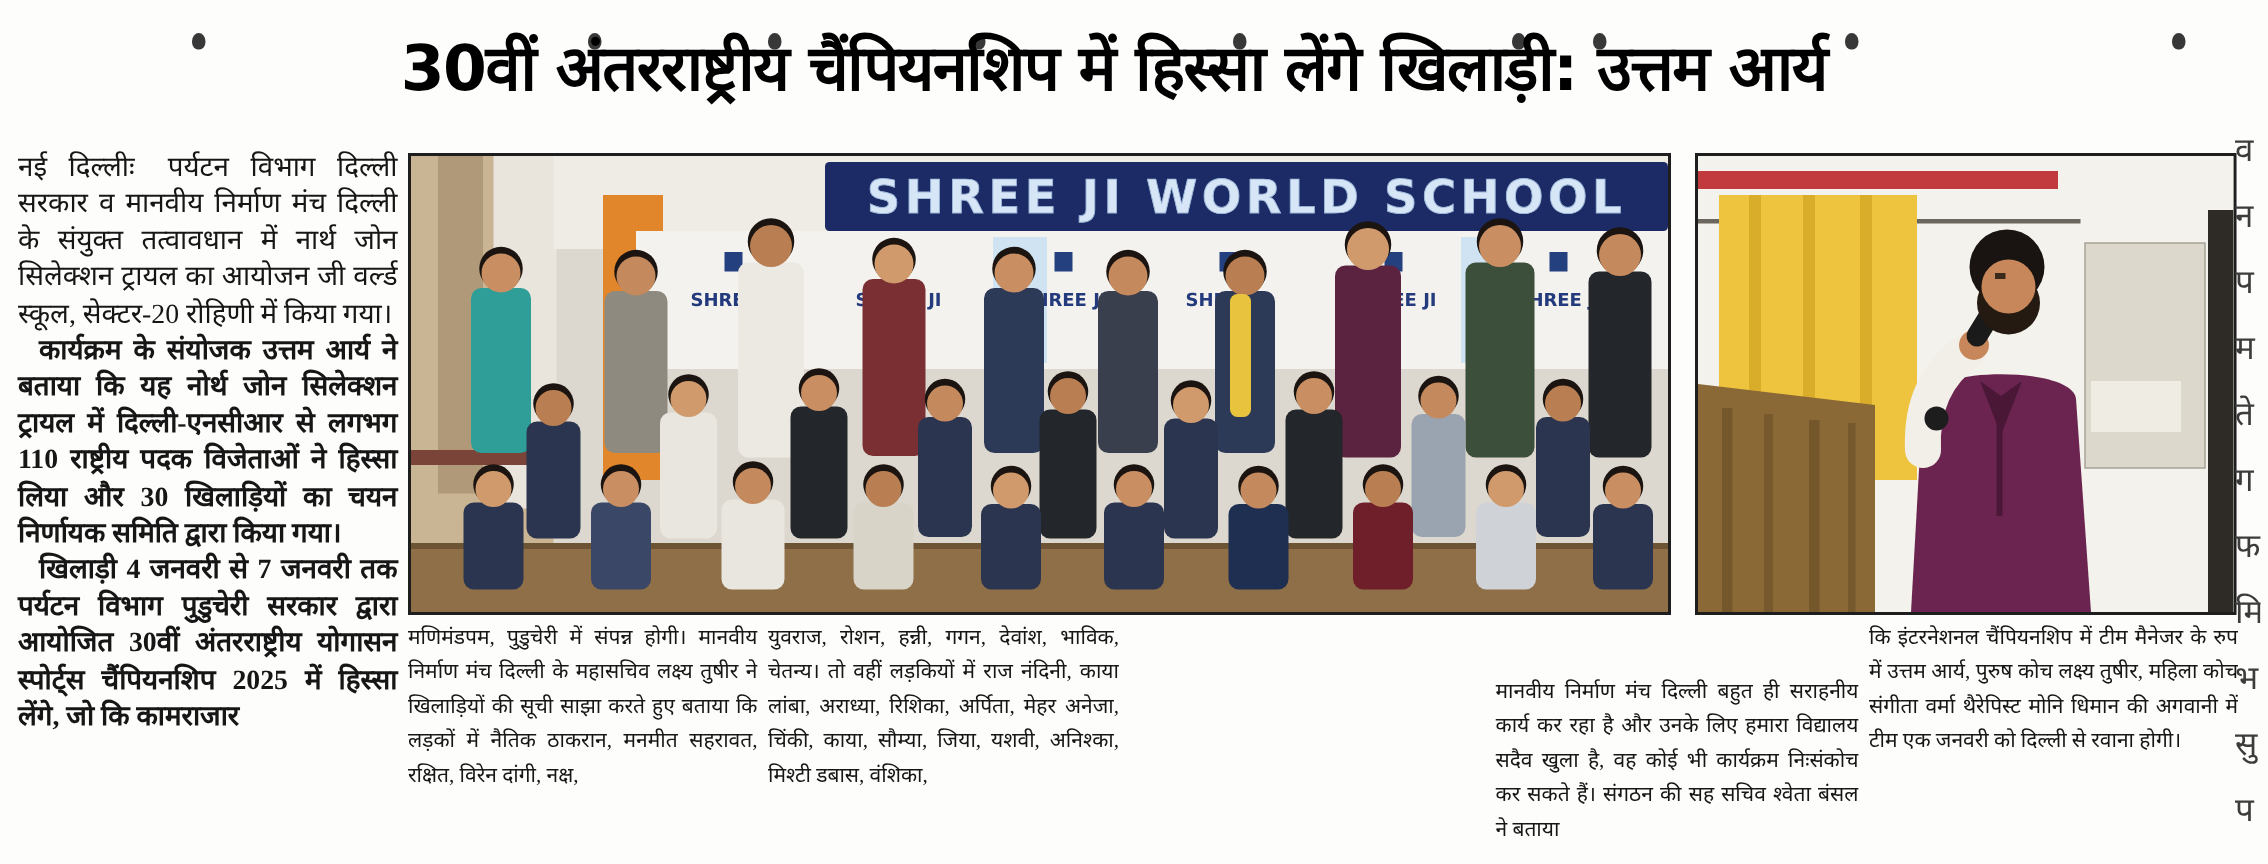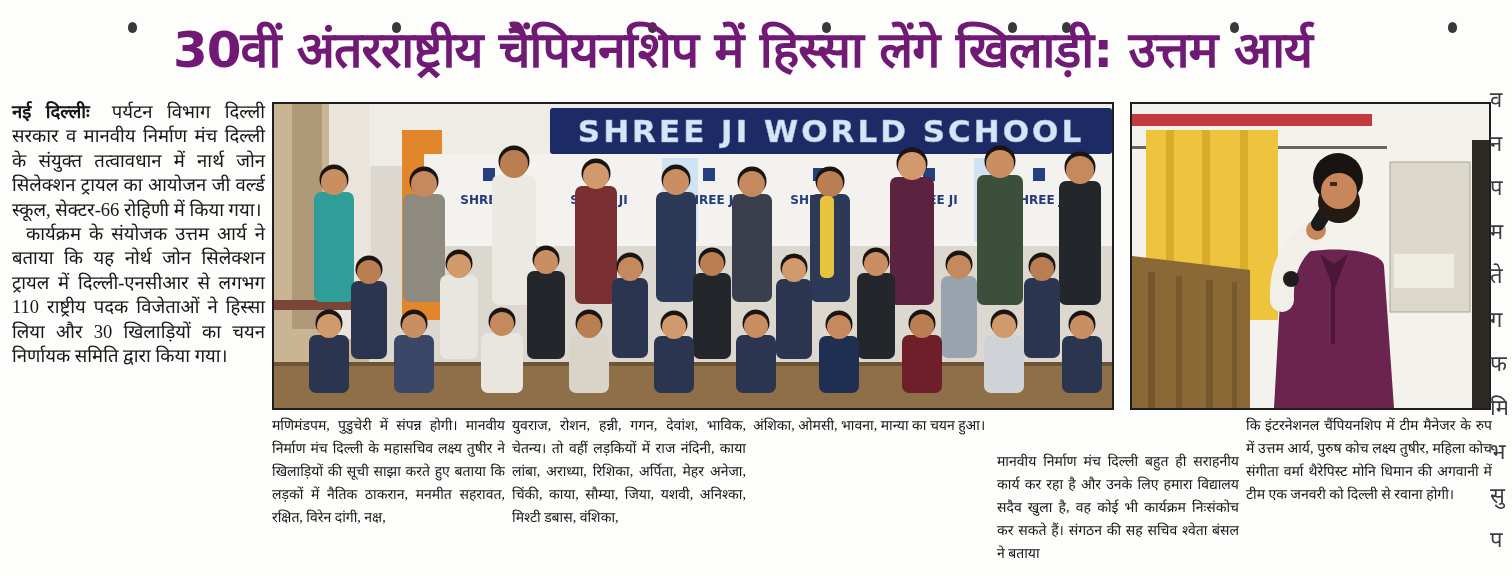--- a/index.html
+++ b/index.html
@@ -9,33 +9,33 @@
     font-family:"Liberation Serif", serif;
     color:#161616;
   }
   
   #top-strip{position:absolute;left:0;top:0;width:1512px;height:34px;}
   .blob{position:absolute;top:22px;width:9px;height:11px;background:#1d1d1d;border-radius:50% 50% 45% 45%;opacity:.88;}
   
   .headline{
     position:absolute;left:30px;top:22px;width:1425px;
     font-family:"DejaVu Sans", sans-serif;
-    font-weight:bold;font-size:50px;line-height:1.15;
-    color:#701a75;text-align:center;white-space:nowrap;
+    font-weight:bold;font-size:42px;line-height:1.15;
+    color:#000000;text-align:center;white-space:nowrap;
     letter-spacing:-1px;
   }
   
   .left-col{
     position:absolute;left:12px;top:100px;width:253px;
     font-size:18.5px;line-height:24.4px;text-align:justify;
   }
   .left-col p{margin:0;}
   .byline{font-weight:bold;font-size:19px;margin:0 0 2px 0;}
-  .dateline{font-weight:bold;margin-right:22px;}
-  .indent{text-indent:14px;}
+  .dateline{font-weight:normal;margin-right:22px;}
+  .indent{text-indent:14px;font-weight:bold;}
   
   .photo{position:absolute;border:2px solid #1e1e1e;background:#e8e5de;box-sizing:border-box;}
   #group-photo{left:272px;top:102px;width:842px;height:308px;}
   #speaker-photo{left:1130px;top:102px;width:361px;height:308px;}
   .photo svg{display:block;width:100%;height:100%;}
   .banner-text{font-family:"DejaVu Sans", sans-serif;font-weight:bold;letter-spacing:3px;}
   .backdrop-label{font-family:"DejaVu Sans", sans-serif;font-weight:bold;}
   
   .bcol{
     position:absolute;top:414px;height:162px;overflow:hidden;
@@ -66,22 +66,23 @@
     <div class="blob" style="left: 822px;"></div>
     <div class="blob" style="left: 1008px;"></div>
     <div class="blob" style="left: 1062px;"></div>
     <div class="blob" style="left: 1230px;"></div>
     <div class="blob" style="left: 1448px;"></div>
   </div>
 
 <div class="headline">30वीं अंतरराष्ट्रीय चैंपियनशिप में हिस्सा लेंगे खिलाड़ी: उत्तम आर्य</div>
 
 <div class="left-col">
-  <p><b class="dateline">नई दिल्लीः</b><span>पर्यटन विभाग दिल्ली सरकार व मानवीय निर्माण मंच दिल्ली के संयुक्त तत्वावधान में नार्थ जोन सिलेक्शन ट्रायल का आयोजन जी वर्ल्ड स्कूल, सेक्टर-66 रोहिणी में किया गया।</span></p>
+  <p><b class="dateline">नई दिल्लीः</b><span>पर्यटन विभाग दिल्ली सरकार व मानवीय निर्माण मंच दिल्ली के संयुक्त तत्वावधान में नार्थ जोन सिलेक्शन ट्रायल का आयोजन जी वर्ल्ड स्कूल, सेक्टर-20 रोहिणी में किया गया।</span></p>
   <p class="indent">कार्यक्रम के संयोजक उत्तम आर्य ने बताया कि यह नोर्थ जोन सिलेक्शन ट्रायल में दिल्ली-एनसीआर से लगभग 110 राष्ट्रीय पदक विजेताओं ने हिस्सा लिया और 30 खिलाड़ियों का चयन निर्णायक समिति द्वारा किया गया।</p>
+  <p class="indent">खिलाड़ी 4 जनवरी से 7 जनवरी तक पर्यटन विभाग पुडुचेरी सरकार द्वारा आयोजित 30वीं अंतरराष्ट्रीय योगासन स्पोर्ट्स चैंपियनशिप 2025 में हिस्सा लेंगे, जो कि कामराजार</p>
 </div>
 
 <div class="photo" id="group-photo">
   <svg viewBox="0 0 838 304" preserveAspectRatio="none">
 
     <rect x="0" y="0" width="838" height="304" fill="#ddd8cf"></rect>
     <rect x="0" y="0" width="95" height="260" fill="#c9b493"></rect>
     <rect x="18" y="0" width="30" height="225" fill="#b09978"></rect>
     <rect x="55" y="0" width="42" height="235" fill="#e9e5dc"></rect>
     <rect x="0" y="196" width="95" height="10" fill="#7a4538"></rect>
@@ -301,21 +302,20 @@
   </svg>
 </div>
 
 <div class="bcol" id="bcol1">
   <p>मणिमंडपम, पुडुचेरी में संपन्न होगी। मानवीय निर्माण मंच दिल्ली के महासचिव लक्ष्य तुषीर ने खिलाड़ियों की सूची साझा करते हुए बताया कि लड़कों में नैतिक ठाकरान, मनमीत सहरावत, रक्षित, विरेन दांगी, नक्ष,</p>
 </div>
 <div class="bcol" id="bcol2">
   <p>युवराज, रोशन, हन्नी, गगन, देवांश, भाविक, चेतन्य। तो वहीं लड़कियों में राज नंदिनी, काया लांबा, अराध्या, रिशिका, अर्पिता, मेहर अनेजा, चिंकी, काया, सौम्या, जिया, यशवी, अनिश्का, मिश्टी डबास, वंशिका,</p>
 </div>
 <div class="bcol" id="bcol3">
-  <p>अंशिका, ओमसी, भावना, मान्या का चयन हुआ।</p>
 </div>
 <div class="bcol" id="bcol4">
   <p>मानवीय निर्माण मंच दिल्ली बहुत ही सराहनीय कार्य कर रहा है और उनके लिए हमारा विद्यालय सदैव खुला है, वह कोई भी कार्यक्रम निःसंकोच कर सकते हैं। संगठन की सह सचिव श्वेता बंसल ने बताया</p>
 </div>
 <div class="bcol" id="bcol5">
   <p>कि इंटरनेशनल चैंपियनशिप में टीम मैनेजर के रुप में उत्तम आर्य, पुरुष कोच लक्ष्य तुषीर, महिला कोच संगीता वर्मा थैरेपिस्ट मोनि धिमान की अगवानी में टीम एक जनवरी को दिल्ली से रवाना होगी।</p>
 </div>
 
 <div class="edge-strip">व
 न

